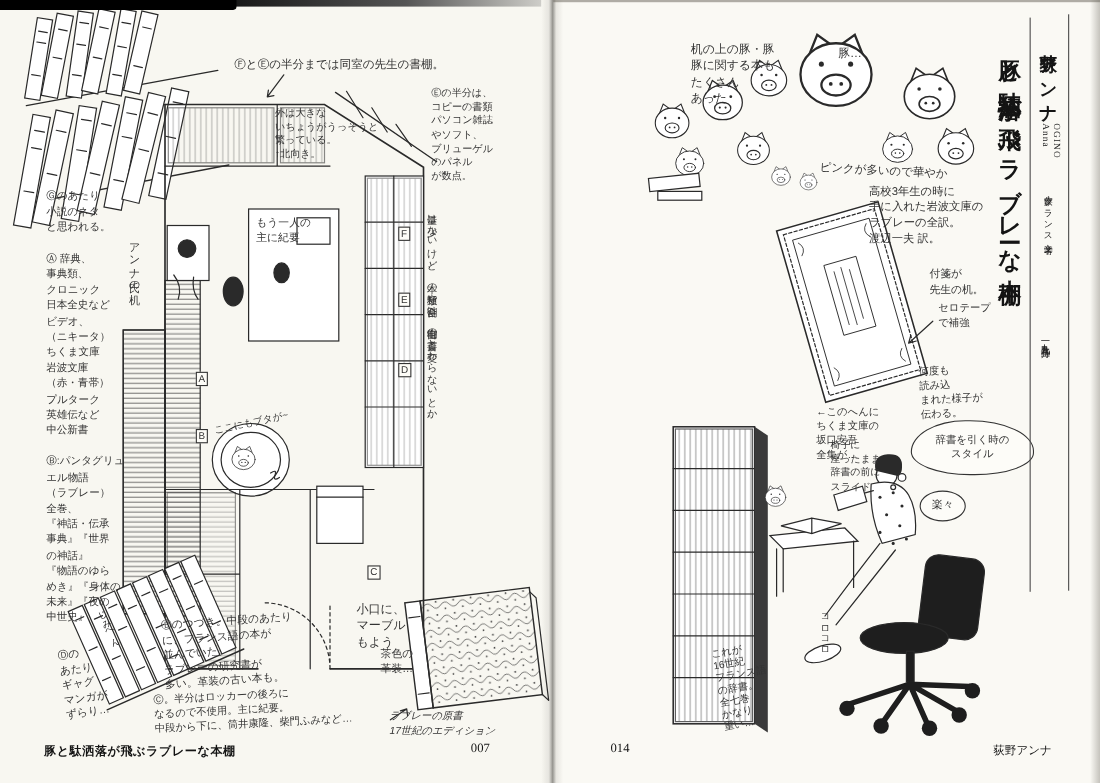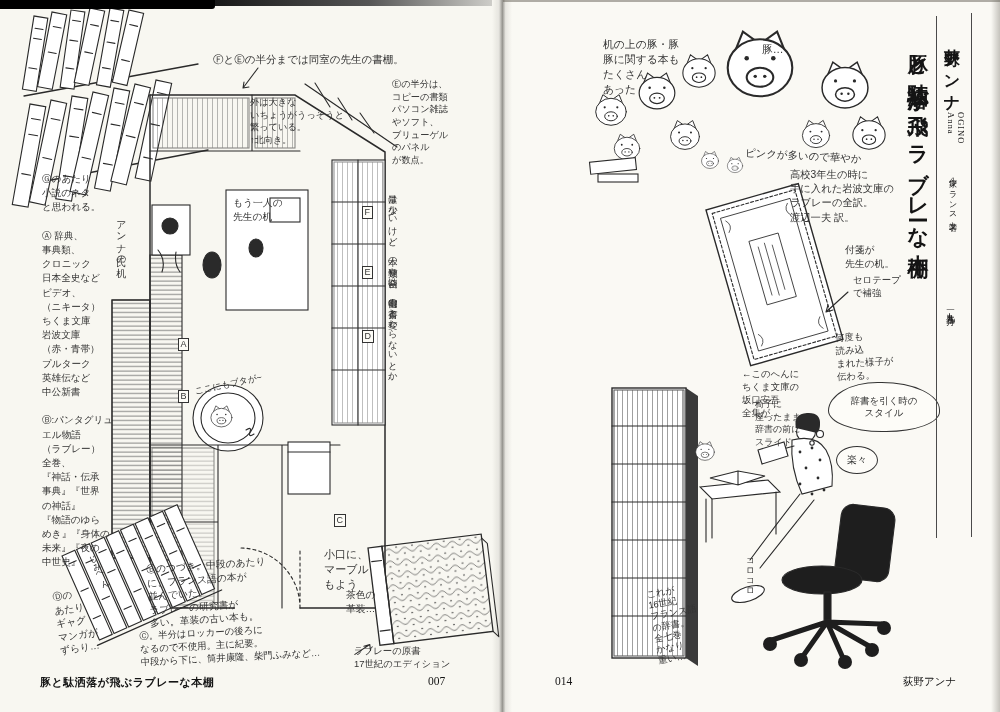--- a/index.html
+++ b/index.html
@@ -294,21 +294,21 @@
 やソフト、
 ブリューゲル
 のパネル
 が数点。</div>
   <div class="note" style="left:250px;top:96px;width:100px;font-size:9.2px;">外は大きな
 いちょうがうっそうと
 繁っている。
 ↑北向き。</div>
   <div class="note v" style="left:386px;top:188px;height:312px;font-size:9.3px;">量は少ないけど、本の種類や割合は、御自宅の書斎と変わらないとか。</div>
   <div class="note" style="left:233px;top:196px;width:70px;font-size:9.8px;">もう一人の
-先生の机</div>
+主に紀要</div>
   <div class="note v" style="left:114px;top:214px;height:112px;font-size:10px;">アンナ氏の机</div>
   <div class="note" style="left:194px;top:376px;width:86px;font-size:8.8px;transform:rotate(-12deg);">ここにもブタが~</div>
   <div class="note" style="left:42px;top:172px;width:78px;font-size:9.6px;line-height:14.2px;">Ⓖのあたり
 小説のネタ
 と思われる。
 
 Ⓐ 辞典、
 事典類、
 クロニック
 日本全史など
@@ -344,34 +344,34 @@
 ラブレーの研究書が
 多い。革装の古い本も。</div>
   <div class="note" style="left:140px;top:624px;width:240px;font-size:9.4px;transform:rotate(-3deg);">Ⓒ。半分はロッカーの後ろに
 なるので不使用。主に紀要。
 中段から下に、筒井康隆、柴門ふみなど…</div>
   <div class="note" style="left:346px;top:588px;width:46px;font-size:9.8px;">茶色の
 革装…</div>
   <div class="note" style="left:324px;top:547px;width:46px;font-size:11px;">小口に、
 マーブル
 もよう</div>
-  <div class="note" style="left:354px;top:645px;width:132px;font-size:9.4px;">ラブレーの原書
+  <div class="note" style="left:354px;top:645px;width:132px;font-size:9.4px;font-style:italic;">ラブレーの原書
 17世紀のエディション</div>
 
   <span class="mk" style="left:178px;top:338px;">A</span>
   <span class="mk" style="left:178px;top:390px;">B</span>
   <span class="mk" style="left:334px;top:514px;">C</span>
   <span class="mk" style="left:362px;top:330px;">D</span>
   <span class="mk" style="left:362px;top:266px;">E</span>
   <span class="mk" style="left:362px;top:206px;">F</span>
 
   <span class="print" style="left:40px;top:675px;font-size:11px;font-weight:bold;letter-spacing:.5px;">豚と駄洒落が飛ぶラブレーな本棚</span>
   <span class="print" style="left:428px;top:675px;font-size:11.5px;">007</span>
 
-  <div class="note" style="left:603px;top:38px;width:110px;font-size:10.8px;font-family:Liberation Mono, monospace;">机の上の豚・豚
+  <div class="note" style="left:628px;top:38px;width:110px;font-size:10.8px;">机の上の豚・豚
 豚に関する本も
 たくさん
 あった</div>
   <div class="note" style="left:762px;top:42px;width:40px;font-size:10.8px;">豚…</div>
   <div class="note" style="left:745px;top:150px;width:145px;font-size:10.4px;transform:rotate(3deg);">ピンクが多いので華やか</div>
   <div class="note" style="left:790px;top:168px;width:122px;font-size:10.3px;">高校3年生の時に
 手に入れた岩波文庫の
 ラブレーの全訳。
 渡辺一夫 訳。</div>
   <div class="note" style="left:845px;top:243px;width:60px;font-size:9.8px;">付箋が

